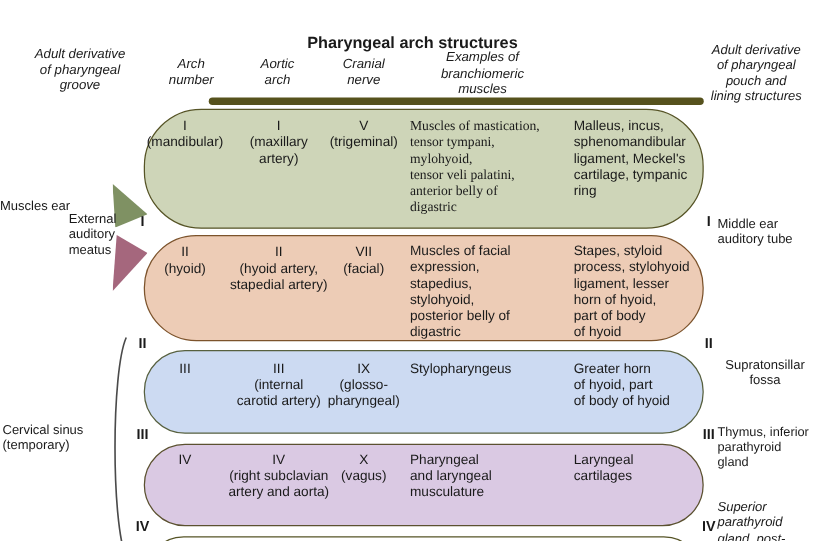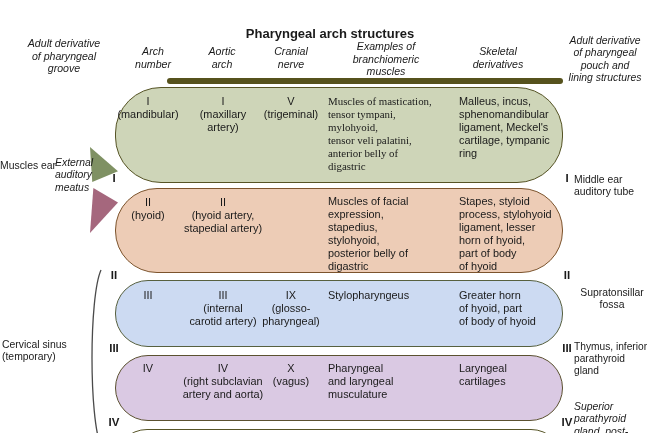--- a/index.html
+++ b/index.html
@@ -33,22 +33,20 @@
 groove</div>
   <div class="abs hdr pre" style="left:118px; top:20px; width:70px;">Arch
 number</div>
   <div class="abs hdr pre" style="left:188px; top:20px; width:68px;">Aortic
 arch</div>
   <div class="abs hdr pre" style="left:256px; top:20px; width:70px;">Cranial
 nerve</div>
   <div class="abs hdr pre" style="left:328px; top:15px; width:116px;">Examples of
 branchiomeric
 muscles</div>
-  <div class="abs hdr pre" style="left:450px; top:20px; width:96px;">Skeletal
-derivatives</div>
   <div class="abs hdr pre" style="left:561px; top:10px; width:88px; font-size:10.4px;">Adult derivative
 of pharyngeal
 pouch and
 lining structures</div>
 
   <div class="abs pill" style="top: 62px; height: 96px; border-radius: 46px; background: rgb(206, 213, 184); border-color: rgb(86, 84, 38);"></div>
   <div class="abs pill" style="top: 163px; height: 85px; border-radius: 42px; background: rgb(237, 204, 182); border-color: rgb(124, 83, 44);"></div>
   <div class="abs pill" style="top: 255px; height: 67px; border-radius: 33px; background: rgb(204, 218, 242); border-color: rgb(87, 96, 63);"></div>
   <div class="abs pill" style="top: 330px; height: 66px; border-radius: 33px; background: rgb(218, 201, 227); border-color: rgb(91, 81, 48);"></div>
   <div class="abs pill" style="top: 404px; height: 64px; border-radius: 32px; background: rgb(255, 255, 255); border-color: rgb(86, 84, 38);"></div>
@@ -79,20 +77,22 @@
 sphenomandibular
 ligament, Meckel's
 cartilage, tympanic
 ring</div>
 
   <div class="abs cell ctr pre" style="left:116px; top:171px; width:64px;">II
 (hyoid)</div>
   <div class="abs cell ctr pre" style="left:178px; top:171px; width:90px;">II
 (hyoid artery,
 stapedial artery)</div>
+  <div class="abs cell ctr pre" style="left:258px; top:171px; width:66px;">VII
+(facial)</div>
   <div class="abs cell pre" style="left:328px; top:170px; width:130px;">Muscles of facial
 expression,
 stapedius,
 stylohyoid,
 posterior belly of
 digastric</div>
   <div class="abs cell pre" style="left:459px; top:170px; width:102px;">Stapes, styloid
 process, stylohyoid
 ligament, lesser
 horn of hyoid,
@@ -127,21 +127,21 @@
   <div class="abs num" style="left:104px; top:244px;">II</div>
   <div class="abs num" style="left:104px; top:317px;">III</div>
   <div class="abs num" style="left:104px; top:391px;">IV</div>
 
   <div class="abs num" style="left:557px; top:147px;">I</div>
   <div class="abs num" style="left:557px; top:244px;">II</div>
   <div class="abs num" style="left:557px; top:317px;">III</div>
   <div class="abs num" style="left:557px; top:391px;">IV</div>
 
   <div class="abs lbl pre" style="left:0px; top:135px; width:66px;">Muscles ear</div>
-  <div class="abs lbl pre" style="left:55px; top:132px; width:55px;font-style:italic;">External
+  <div class="abs lbl pre" style="left:55px; top:145px; width:55px;">External
 auditory
 meatus</div>
   <div class="abs lbl pre" style="left:2px; top:314px; width:84px;">Cervical sinus
 (temporary)</div>
 
   <div class="abs lbl pre" style="left:574px; top:149px; width:76px;">Middle ear
 auditory tube</div>
   <div class="abs lbl pre" style="left:574px; top:262px; width:76px;text-align:center;">Supratonsillar
 fossa</div>
   <div class="abs lbl pre" style="left:574px; top:316px; width:76px; font-size:10.2px;">Thymus, inferior

